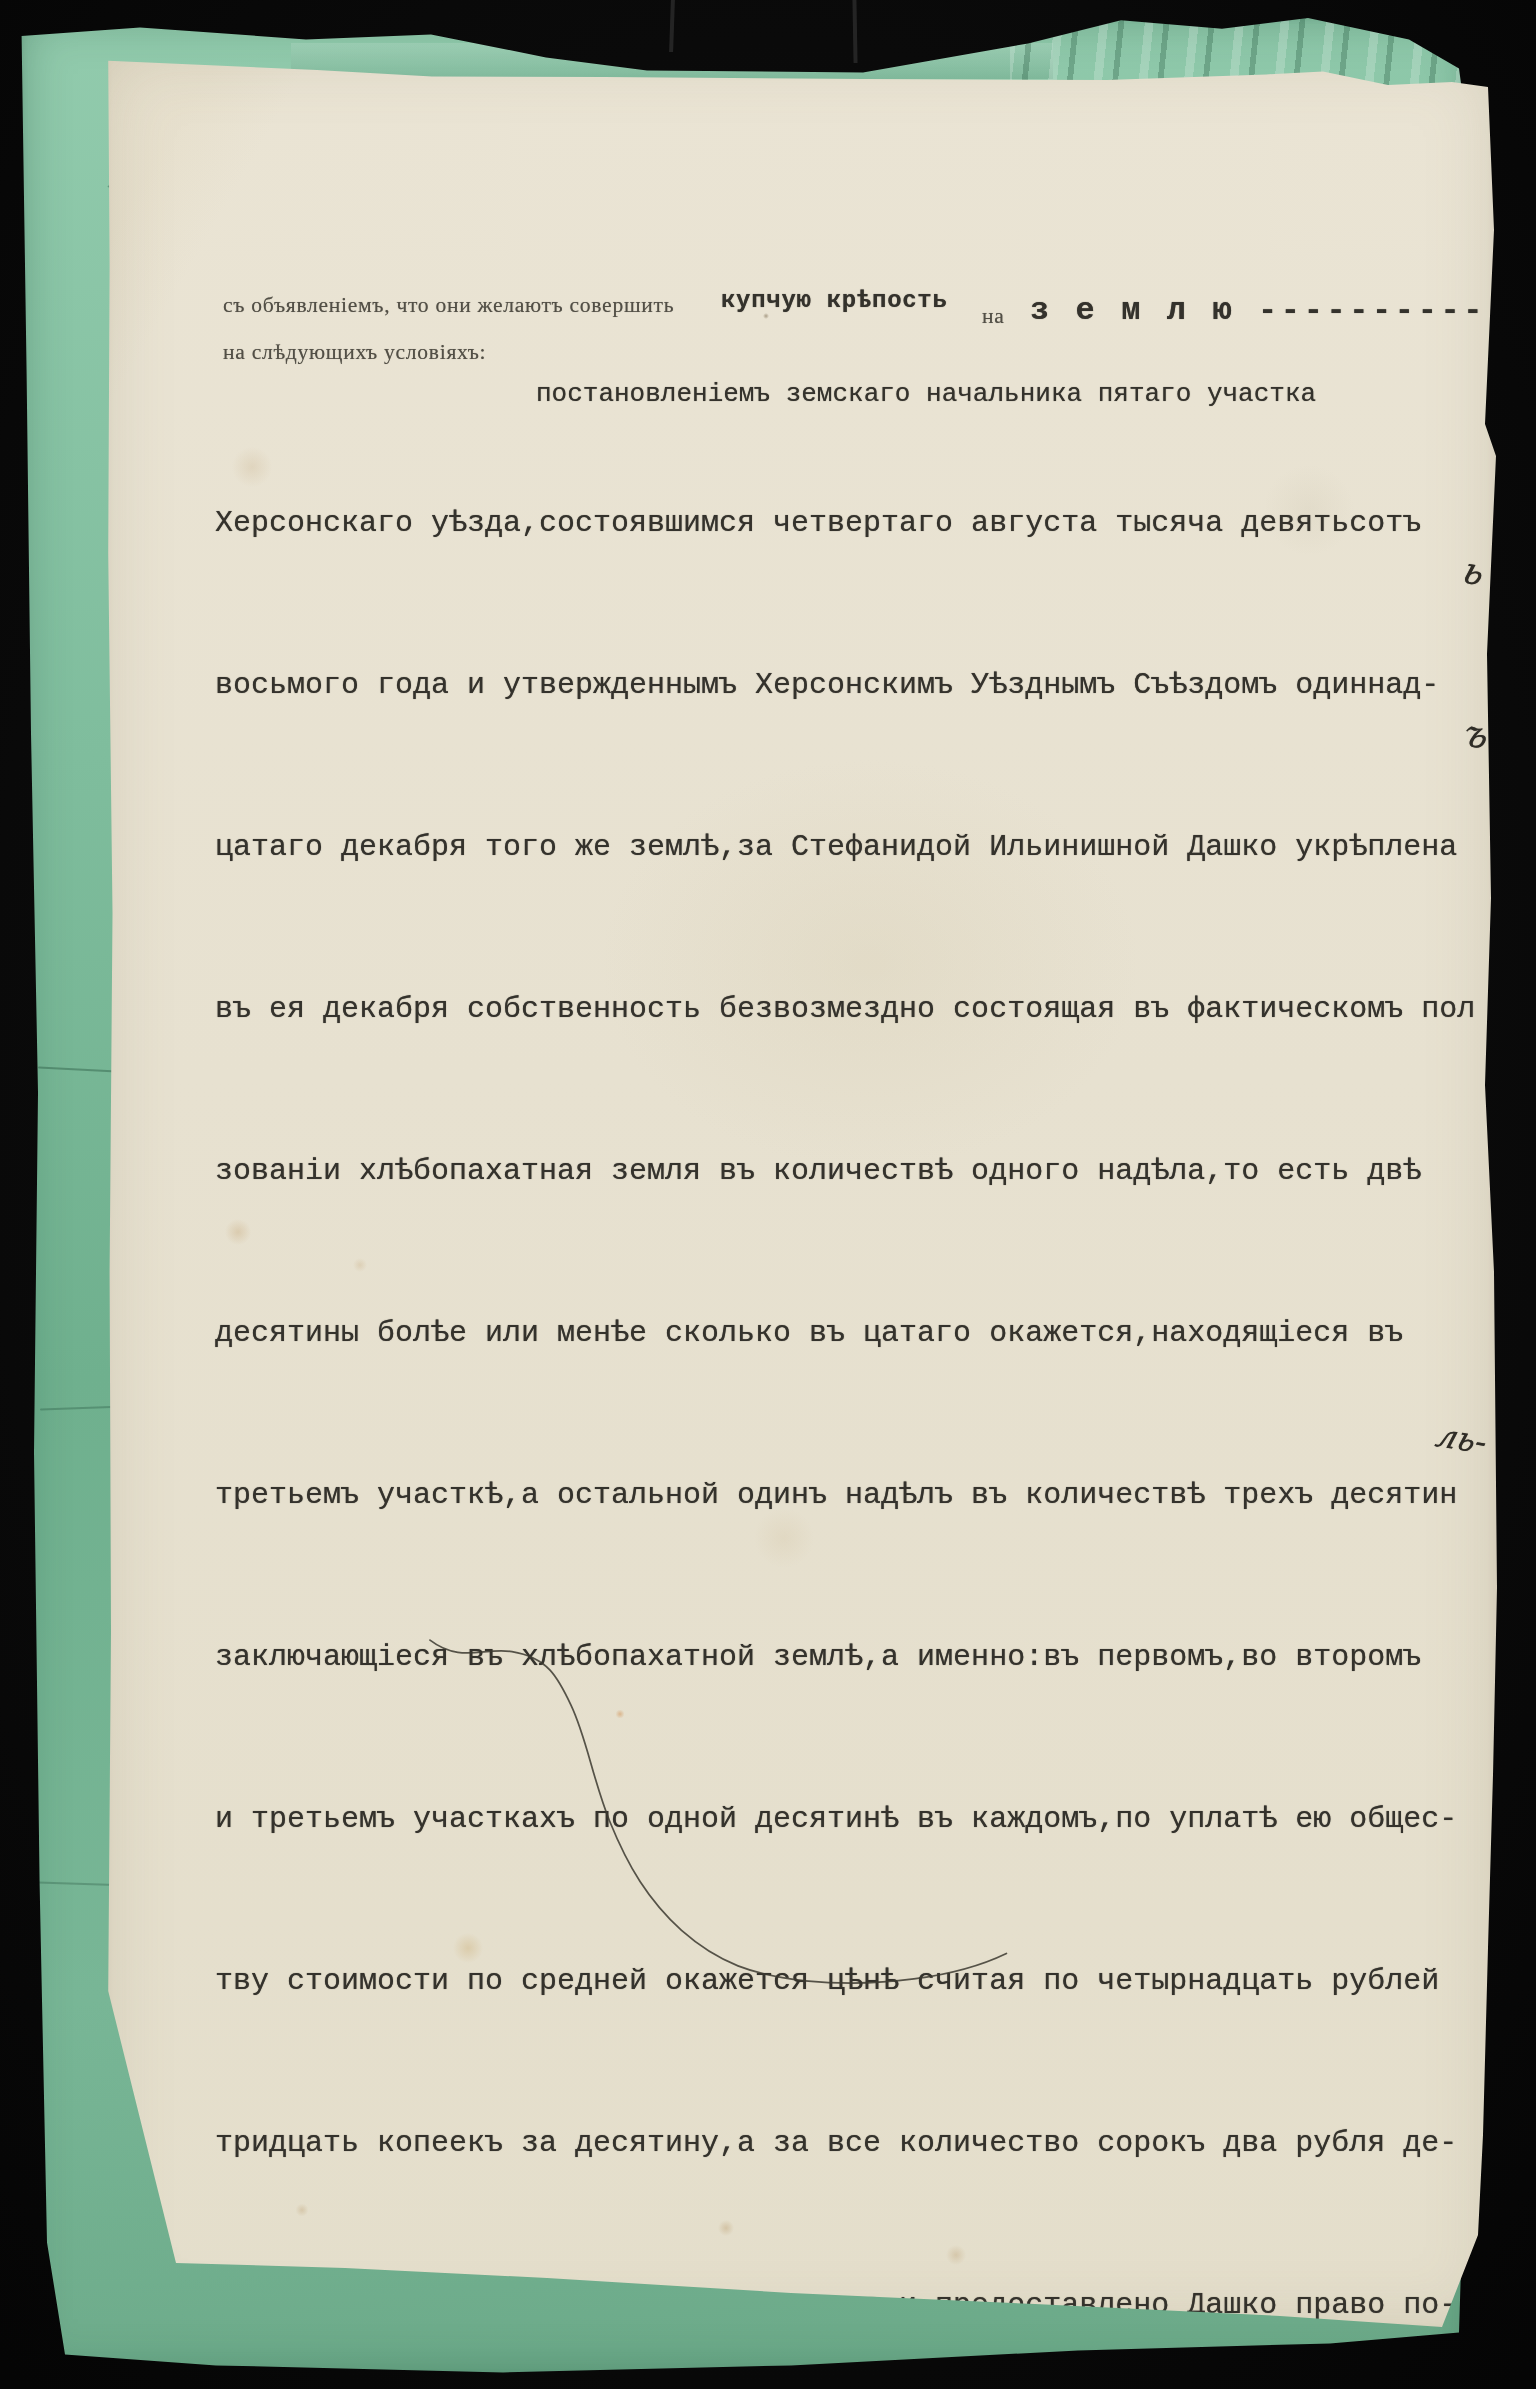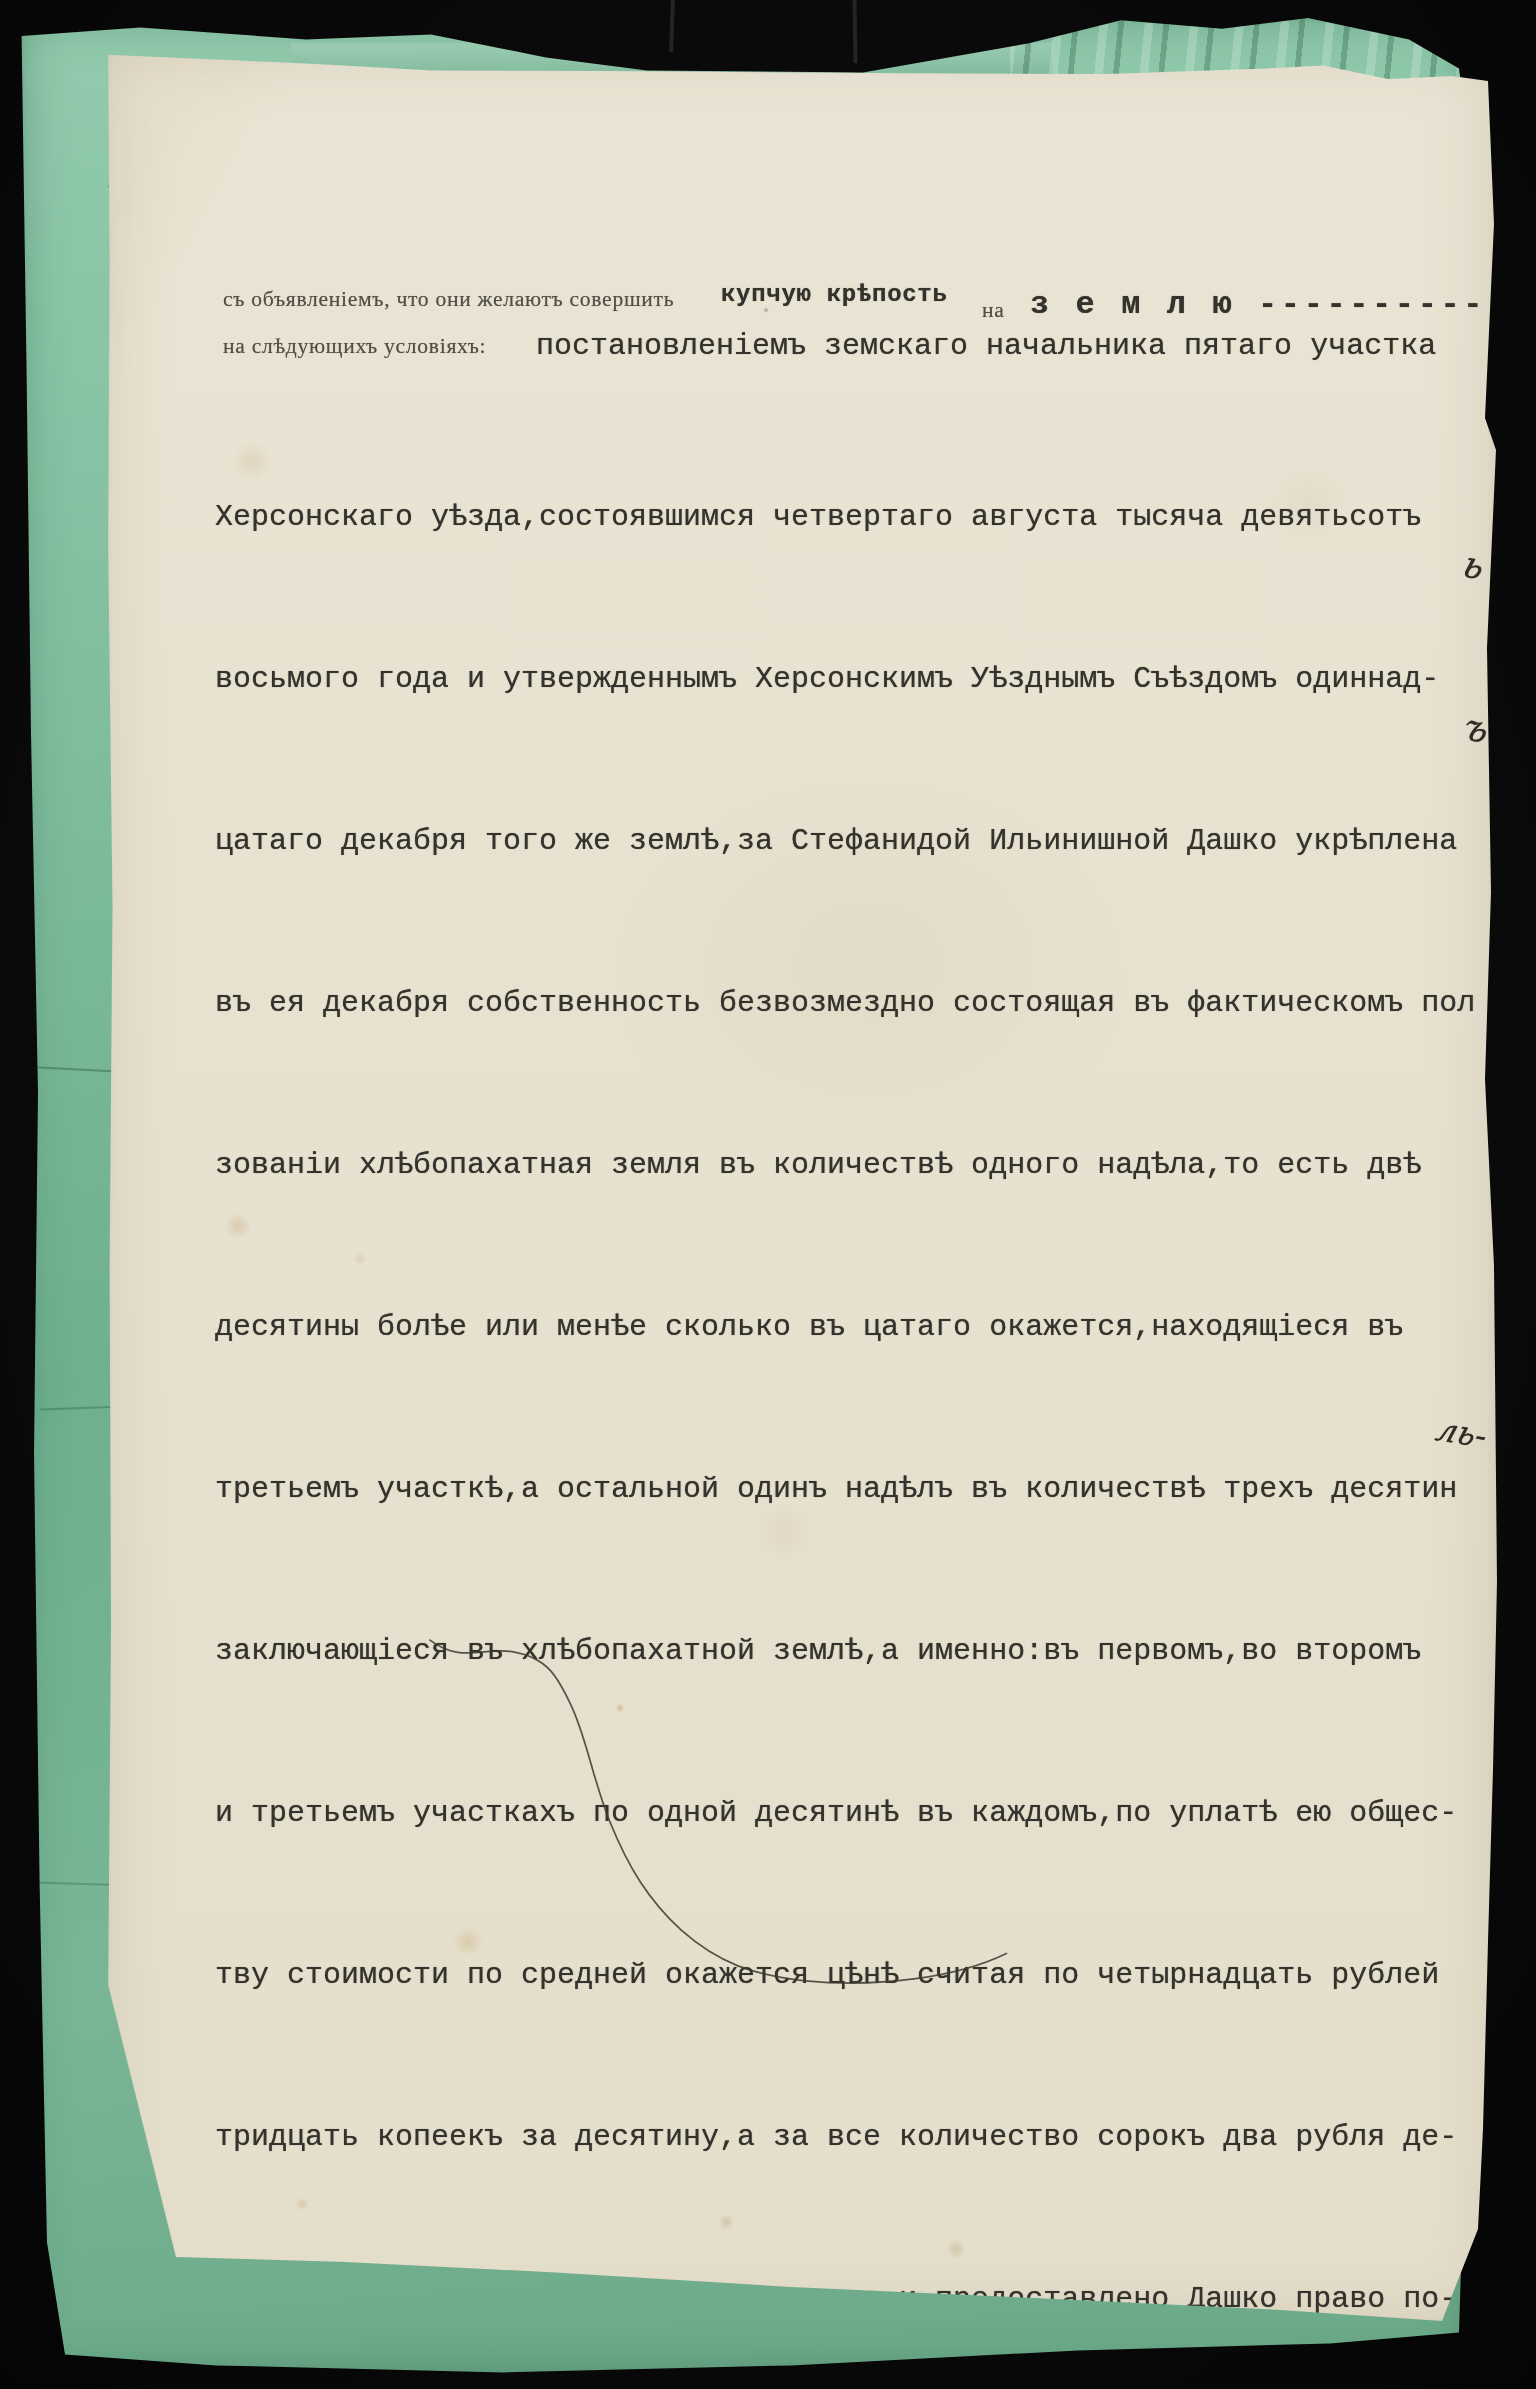--- a/index.html
+++ b/index.html
@@ -29,21 +29,21 @@
   .crease.c4{left:85px;top:193px;width:108px;height:2.2px;transform:rotate(24deg);}
   .crease.c5{left:108px;top:66px;width:93px;height:2.2px;transform:rotate(-14deg);opacity:.7;}
   .crease.c6{left:309px;top:83px;width:187px;height:1.4px;transform:rotate(1deg);opacity:.5;}
   .crumple{position:absolute;left:992px;top:0;width:453px;height:86px;
     background:repeating-linear-gradient(96deg,rgba(255,255,255,.20) 0 8.6px,rgba(255,255,255,0) 8.6px 18.7px,
       rgba(25,75,50,.28) 18.7px 24.4px,rgba(0,0,0,0) 24.4px 45px);}
   .topfold{position:absolute;left:273px;top:29px;width:762px;height:36px;
     background:linear-gradient(180deg,rgba(255,255,255,.18),rgba(20,70,45,.18));opacity:.7;}
 
   
-  .paper{position:absolute;left:101px;top:44px;width:1398px;height:2284px;
+  .paper{position:absolute;left:101px;top:50px;width:1398px;height:2284px;
     filter:drop-shadow(-2.9px 3.6px 5px rgba(0,0,0,.55));
     clip-path:polygon(7.2px 10.8px,216px 20px,331px 26.6px,503px 27px,762px 29px,1006px 30px,
       1165px 24.4px,1222px 21.6px,1287px 35px,1351px 32px,1387px 37px,
       1393px 180px,1384px 374px,1395px 406px,1386px 604px,1390px 848px,1384px 1035px,
       1393px 1222px,1396px 1538px,1392px 1725px,1387px 1898px,1382px 2085px,1377px 2185px,
       1341px 2277px,1179px 2266px,934px 2254px,690px 2243px,446px 2228px,244px 2218px,
       75px 2213px,7.2px 1941px,10px 1581px,8.6px 1222px,11.5px 863px,7.2px 503px,8.6px 216px);
     background-color:#e8e2d1;
     background-image:
       radial-gradient(circle 29px at 151px 417px, rgba(176,140,86,.16), transparent 70%),
@@ -63,21 +63,21 @@
     box-shadow:inset 0 0 72px rgba(125,112,82,.22), inset 0 0 11.5px rgba(125,112,82,.18);text-decoration:underline;}
 
   
   .printed{position:absolute;font-family:"Liberation Serif","DejaVu Serif",serif;
     font-size:21.6px;color:#524f46;letter-spacing:0.7px;white-space:pre;
     text-shadow:0 0 0.7px rgba(80,76,66,.6);}
   .typed{font-family:"Liberation Mono","DejaVu Sans Mono",monospace;color:#34322c;
     text-shadow:0 0 0.9px rgba(45,43,38,.75);white-space:pre;}
   .typed-bold{position:absolute;font-size:24px;font-weight:700;letter-spacing:0.7px;}
   .typed-object{position:absolute;font-size:32px;font-weight:700;letter-spacing:3.6px;}
-  .typed-inline{position:absolute;font-size:30px;}
+  .typed-inline{position:absolute;font-size:26px;margin-top:44px;}
   .bodyblock{position:absolute;left:114px;top:338px;width:1301px;font-size:30px;
     line-height:54px;}
   .bodyblock .line{height:54px;}
   .mark{position:absolute;font-family:"DejaVu Serif",serif;font-style:italic;
     font-size:37px;color:#2f2c26;transform:rotate(9deg) skewX(-8deg);
     text-shadow:0 0 0.7px rgba(40,38,33,.7);}
   .mark.m1{left:1363px;top:500px;}
   .mark.m2{left:1363px;top:663px;}
   .mark.m3{left:1336px;top:1369px;font-size:33px;}
 

